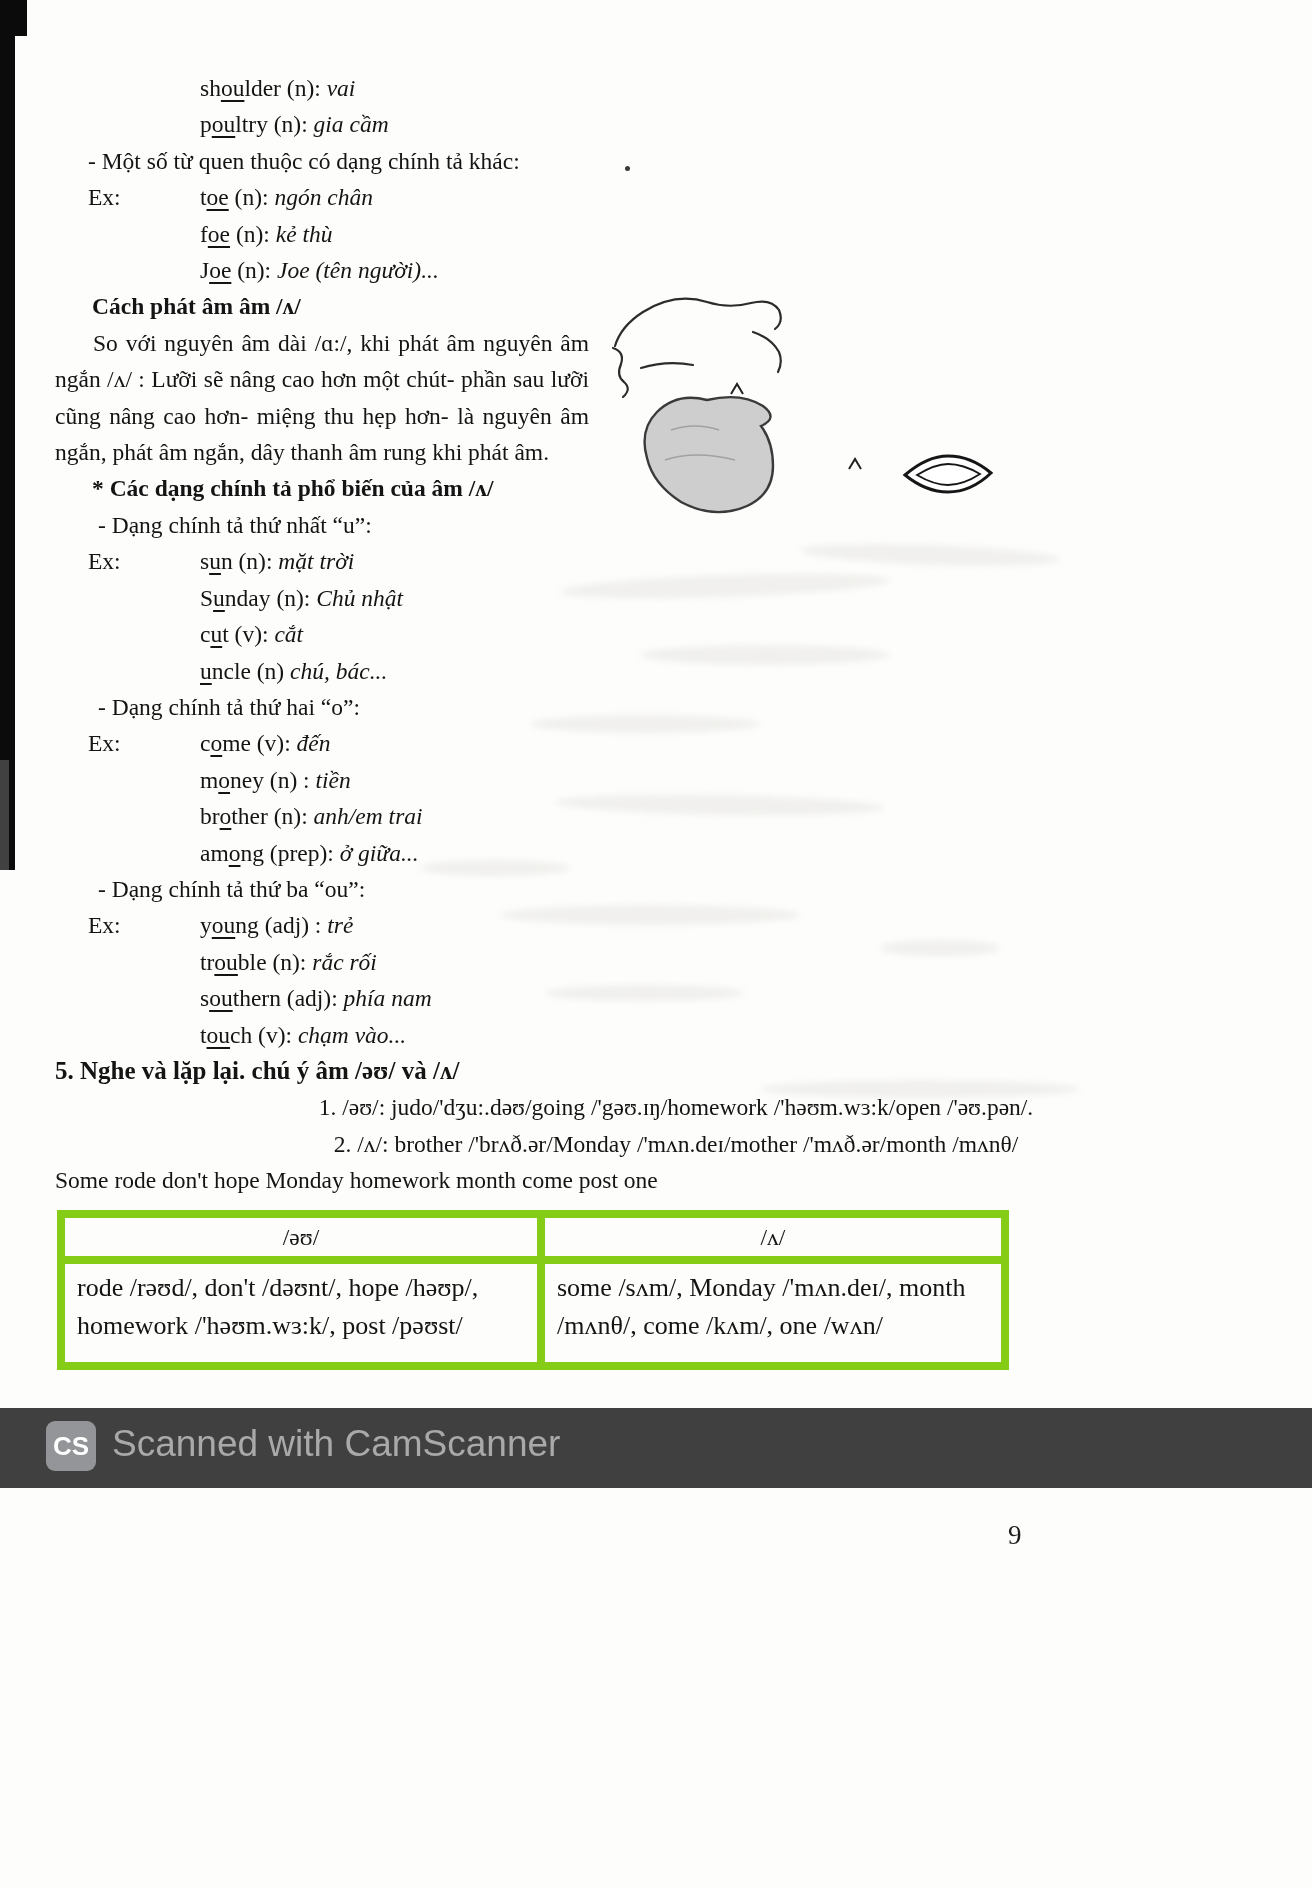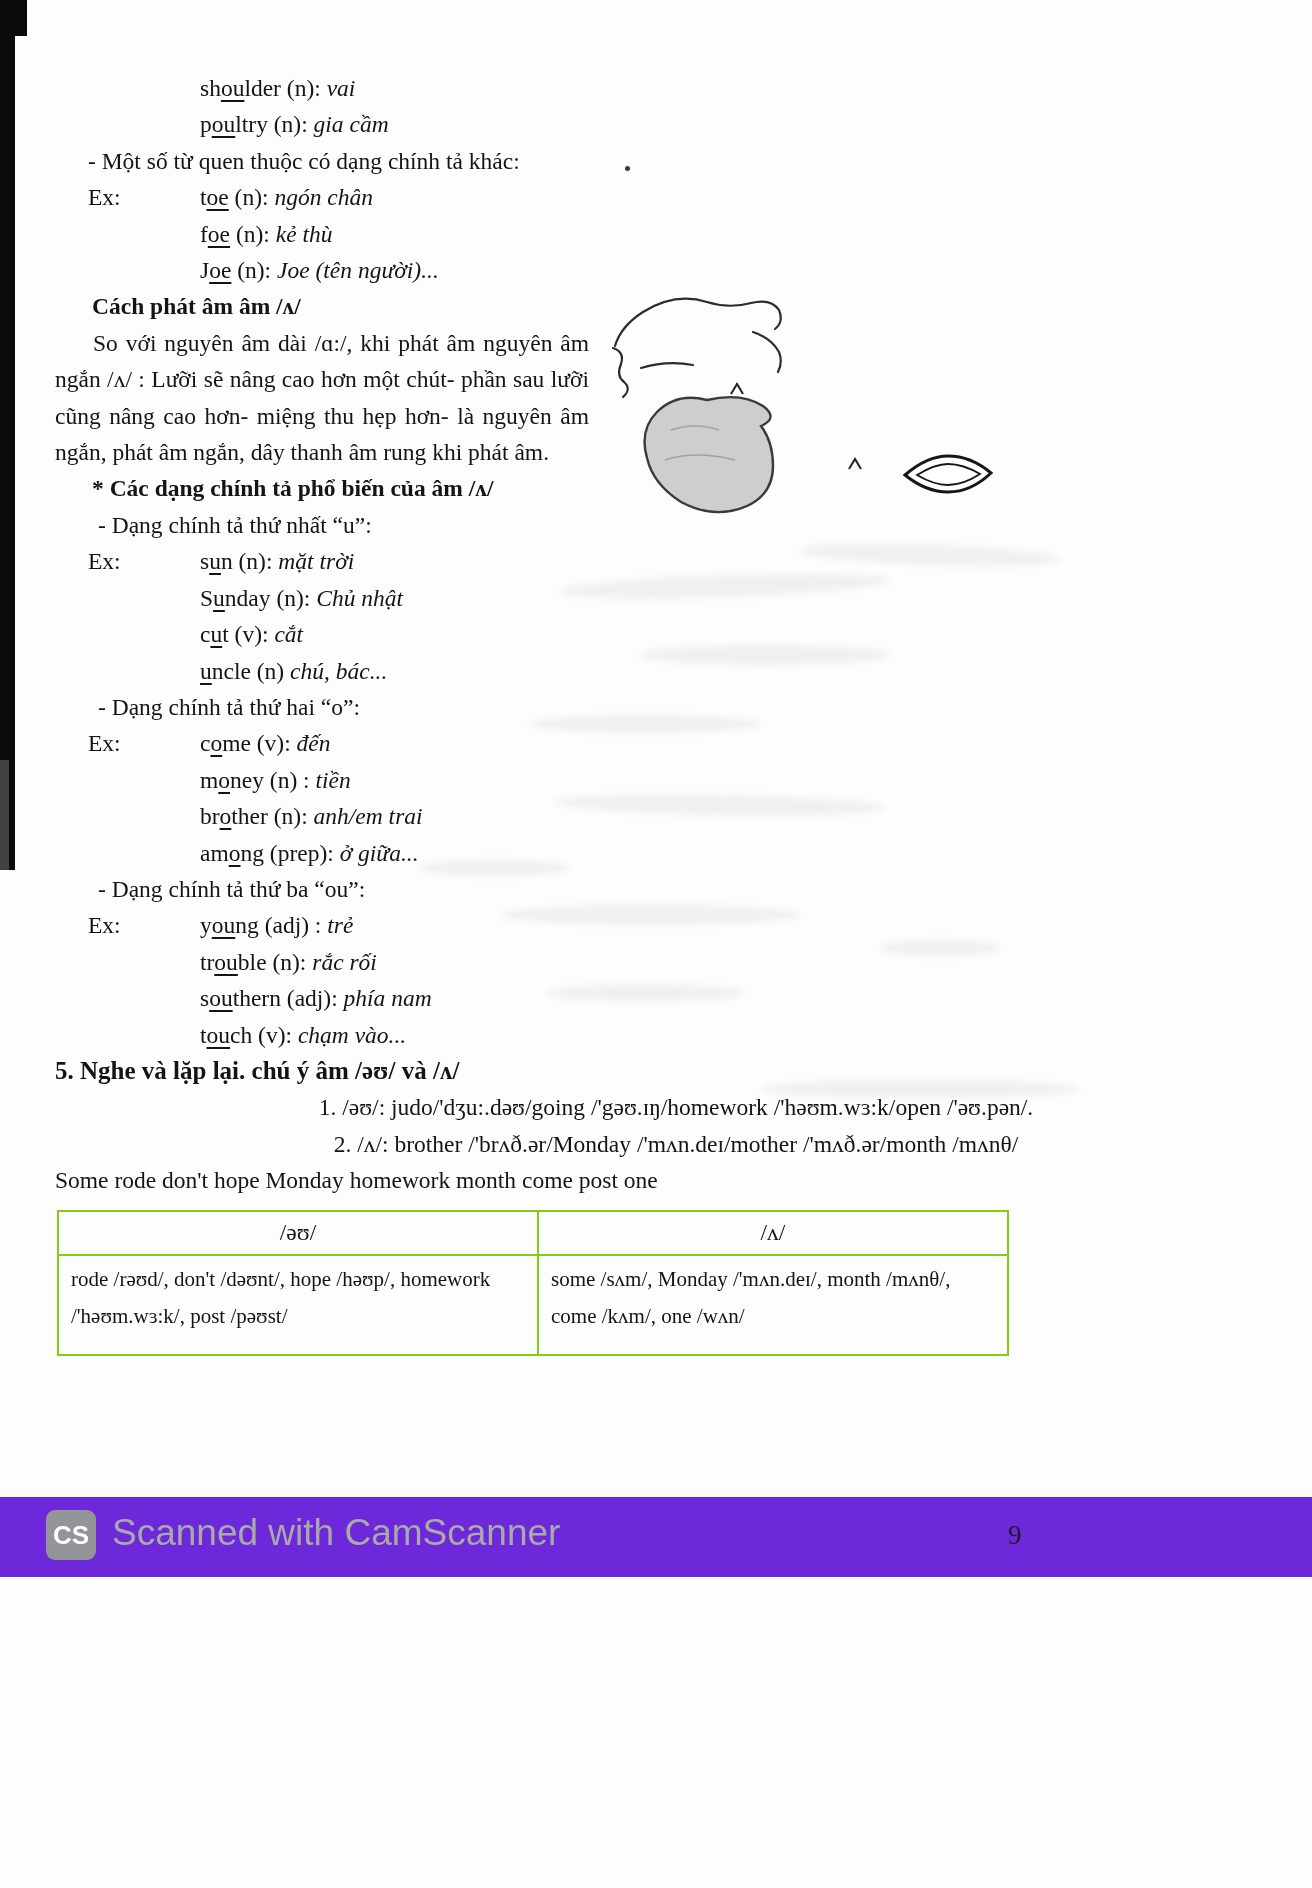--- a/index.html
+++ b/index.html
@@ -24,29 +24,29 @@
   .h-bold{font-weight:bold;margin-left:37px}
   .para{width:534px;text-align:justify;text-indent:38px}
   .glabel{margin-left:43px}
 
   .practice-title{font-weight:bold;font-size:26.5px;margin-top:31px;letter-spacing:.3px}
   .ex-title{font-weight:bold;font-size:25px}
   .spacedline{display:flex;justify-content:center;width:1118px;margin-left:62px}
   .wordsline{}
 
   .ptable{border-collapse:collapse;margin-top:11px;margin-left:2px;width:952px;table-layout:fixed}
-  .ptable th,.ptable td{border:2px solid #84cc16}
+  .ptable th,.ptable td{border:8px solid #84cc16}
   .ptable th{height:44px;font-weight:normal;text-align:center;font-size:23.5px}
-  .ptable td{padding:5px 12px 18px 12px;vertical-align:top;font-size:21px;line-height:37.5px}
+  .ptable td{padding:5px 12px 18px 12px;vertical-align:top;font-size:26px;line-height:37.5px}
 
   
   .diagram{position:absolute;left:595px;top:280px;width:430px;height:250px}
 
   
-  .scanbar{position:absolute;left:0;top:1497px;width:100%;height:80px;background:#6d28d9}
+  .scanbar{position:absolute;left:0;top:1408px;width:100%;height:80px;background:#404040}
   .cslogo{position:absolute;left:46px;top:13px;width:50px;height:50px;border-radius:9px;background:#939598;color:#fff;
           font-family:"Liberation Sans",sans-serif;font-weight:bold;font-size:26px;display:flex;align-items:center;justify-content:center}
   .scantext{position:absolute;left:112px;top:15px;font-family:"Liberation Sans",sans-serif;font-size:37px;color:#a9a9a9}
   .pagenum{position:absolute;left:1008px;top:1520px;font-size:27px;color:#1c1c1c}
 </style>
 </head>
 <body>
 
 <div class="page">
 

